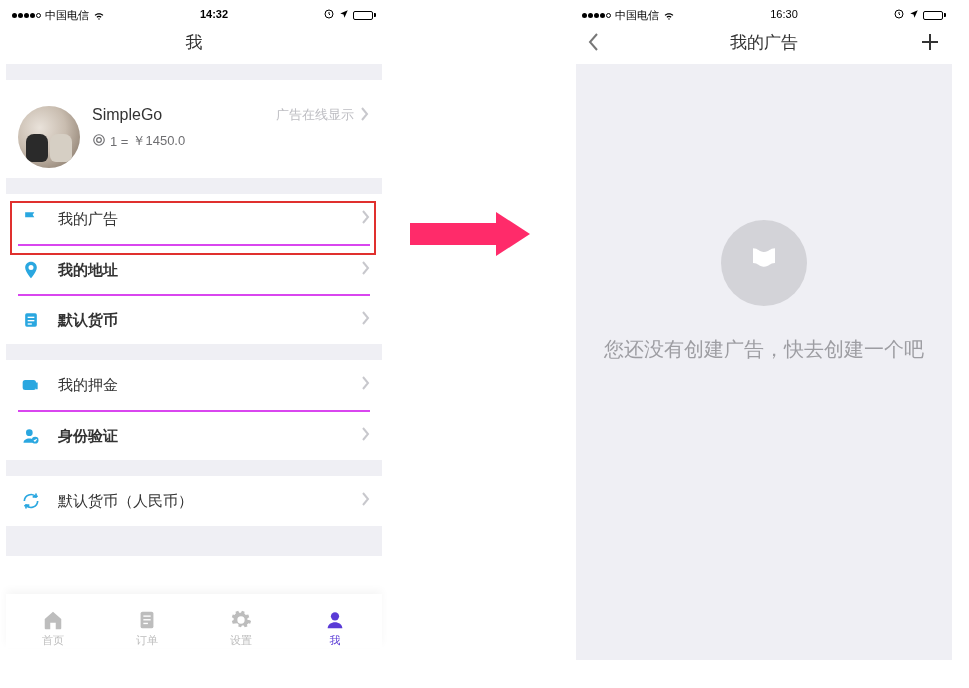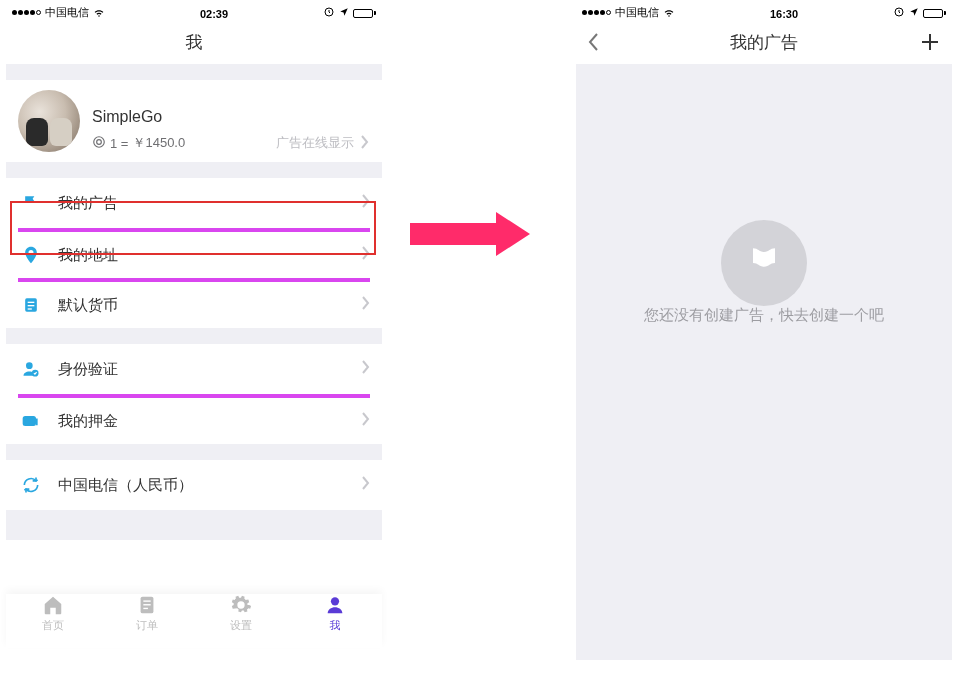--- a/index.html
+++ b/index.html
@@ -18,23 +18,23 @@
     background: #fff;
     top: 0;
   }
   .phone-left { left: 6px; }
   .phone-right { left: 576px; }
 
   
   .status-bar {
     height: 20px;
     display: flex;
-    align-items: flex-end;
+    align-items: flex-start;
     justify-content: space-between;
-    padding: 0 6px;
+    padding: 8px 6px;
     font-size: 11px;
     color: #000;
   }
   .status-left, .status-right { display: flex; align-items: center; gap: 4px; }
   .dots { display: inline-flex; gap: 1px; align-items: center; }
   .dot { width: 5px; height: 5px; border-radius: 50%; background: #000; }
   .dot.empty { background: transparent; border: 0.8px solid #000; }
   .wifi-icon svg { width: 12px; height: 12px; }
   .nav-icon svg { width: 10px; height: 10px; }
   .battery { display:inline-flex; align-items:center; }
@@ -54,21 +54,21 @@
     color:#333;
   }
   .nav-back { position:absolute; left:12px; top:0; bottom:0; display:flex; align-items:center; }
   .nav-add  { position:absolute; right:12px; top:0; bottom:0; display:flex; align-items:center; }
 
   
   .sep { height: 16px; background:#efeff4; }
   .sep-tall { height: 30px; background:#efeff4; }
 
   .profile-row {
-    display:flex; align-items:flex-end; padding:10px 12px; background:#fff;
+    display:flex; align-items:flex-start; padding:10px 12px; background:#fff;margin-top:16px;
   }
   .avatar {
     width:62px; height:62px; border-radius:50%; overflow:hidden; flex-shrink:0;
     background: radial-gradient(circle at 35% 35%, #e9e2da 0%, #c9bdb0 45%, #7a6a5b 100%);
     position:relative;
   }
   .avatar::before, .avatar::after{
     content:''; position:absolute; bottom:6px; width:22px; height:28px; border-radius:8px 8px 6px 6px;
     background:#2a2a2a;
   }
@@ -77,37 +77,37 @@
   .profile-text { margin-left:12px; flex:1; }
   .profile-name { font-size:16px; color:#333; }
   .profile-sub { margin-top:8px; font-size:13px; color:#6f6f72; display:flex; align-items:center; gap:4px;}
   .profile-right { color:#bdbdc2; font-size:13px; display:flex; align-items:center; gap:6px;}
   .chevron { color:#c8c8cd; }
 
   .list { background:#fff; }
   .list-row {
     display:flex; align-items:center; height:50px; padding:0 12px; background:#fff;
   }
-  .list-row + .list-row .row-inner { border-top:4px solid #d946ef; }
+  .list-row + .list-row .row-inner { border-top:2px solid #d946ef;font-weight:bold; }
   .row-inner { display:flex; align-items:center; width:100%; height:100%; }
   .row-icon { width:26px; display:flex; justify-content:center; color:#2aa7e0; }
   .row-label { flex:1; margin-left:14px; font-size:15px; color:#333; }
   .row-chev  { color:#c8c8cd; }
 
   .highlight-box {
     position:absolute;
     border:2px solid #e0302e;
     pointer-events:none;
   }
 
   
   .tabbar {
     position:absolute; bottom:12px; left:0; right:0;
     height:54px; display:flex; background:#fff;
-    align-items:flex-start; justify-content:space-around;
+    align-items:flex-end; justify-content:space-around;
     box-shadow: 0 -4px 8px rgba(0,0,0,0.04);
   }
   .tab { display:flex; flex-direction:column; align-items:center; gap:2px; font-size:11px; color:#bdbdbd; }
   .tab.active { color:#5a3bd6; }
   .tab svg { width:22px; height:22px; }
 
   
   .big-arrow {
     position:absolute; top:212px; left:410px; width:130px; height:44px;
     display:flex; align-items:center;
@@ -119,21 +119,21 @@
   }
   .arrow-body, .arrow-head { filter: drop-shadow(0 0 0 #fff); }
   .big-arrow::before{
     content:''; position:absolute; left:-2px; top:8px; width:90px; height:26px; border:2px solid #fff; border-right:none;
   }
 
   
   .right-body { background:#efeff4; padding:16px; height:calc(100% - 64px); position:relative; text-align:center;}
   .empty-wrap { margin-top:140px; display:flex; flex-direction:column; align-items:center; }
   .empty-circle { width:86px; height:86px; border-radius:50%; background:#d3d3d8; display:flex; align-items:center; justify-content:center;}
-  .empty-text { font-size:15px; color:#9d9da2; }
+  .empty-text { margin-top:30px; font-size:20px; color:#9d9da2; }
   .create-btn {
     margin-top:56px; width:100%; max-width:288px; height:46px;
     background:#f56e0f; color:#fff; border:none; font-size:16px; border-radius:2px;
     display:flex; align-items:center; justify-content:center;
   }
 
   .hairline-top { box-shadow: inset 0 1px 0 #e5e5ea; }
 </style>
 </head>
 <body>
@@ -148,21 +148,21 @@
           <span class="dot"></span>
           <span class="dot empty"></span>
       </span>
       <span>中国电信</span>
       <span class="wifi-icon">
         <svg viewBox="0 0 24 24" fill="#000">
             <path d="M12 18.5a1.5 1.5 0 100 3 1.5 1.5 0 000-3zm0-5c-2 0-3.8.8-5.1 2.1l1.7 1.7c.9-.9 2.1-1.4 3.4-1.4s2.5.5 3.4 1.4l1.7-1.7C15.8 14.3 14 13.5 12 13.5zm0-5c-3.4 0-6.4 1.3-8.7 3.5l1.7 1.7C6.8 11.9 9.3 10.9 12 10.9s5.2 1 7 2.8l1.7-1.7C18.4 9.8 15.4 8.5 12 8.5z"></path>
           </svg>
       </span>
     </div>
-    <div style="font-weight:600">02:39</div>
+    <div style="font-weight:600">14:32</div>
     <div class="status-right">
       <span class="orient-lock">
         <svg viewBox="0 0 24 24" fill="none" stroke="#000" stroke-width="2">
             <circle cx="12" cy="12" r="8"></circle>
             <path d="M12 8v4l2 2"></path>
           </svg>
       </span>
       <span class="nav-icon">
         <svg viewBox="0 0 24 24" fill="#000">
             <path d="M3 11l18-8-8 18-2-8-8-2z"></path>
@@ -258,66 +258,66 @@
       </div>
     </div>
   </div>
 
   <div class="sep"></div>
 
   <div class="list">
     <div class="list-row">
       <div class="row-inner">
         <span class="row-icon">
+          <svg width="20" height="20" viewBox="0 0 24 24" fill="none" stroke="#2aa7e0" stroke-width="2">
+              <rect x="3" y="7" width="14" height="10" rx="2" fill="#2aa7e0"></rect>
+              <text x="10" y="15" font-size="7" fill="#fff" text-anchor="middle">押</text>
+              <path d="M19 9v8"></path>
+            </svg>
+        </span>
+        <span class="row-label">我的押金</span>
+        <span class="row-chev">
+          <svg width="8" height="14" viewBox="0 0 8 14" fill="none" stroke="#c8c8cd" stroke-width="2">
+              <path d="M1 1l5 6-5 6"></path>
+            </svg>
+        </span>
+      </div>
+    </div>
+    <div class="list-row">
+      <div class="row-inner">
+        <span class="row-icon">
           <svg width="20" height="20" viewBox="0 0 24 24" fill="#2aa7e0">
               <circle cx="10" cy="8" r="4"></circle>
               <path d="M3 20c0-3 3-5 7-5s7 2 7 5"></path>
               <circle cx="17" cy="17" r="4" fill="#2aa7e0"></circle>
               <path d="M15.5 17l1.2 1.2 2-2.4" stroke="#fff" stroke-width="1.5" fill="none"></path>
             </svg>
         </span>
         <span class="row-label">身份验证</span>
         <span class="row-chev">
           <svg width="8" height="14" viewBox="0 0 8 14" fill="none" stroke="#c8c8cd" stroke-width="2">
               <path d="M1 1l5 6-5 6"></path>
             </svg>
         </span>
       </div>
     </div>
-    <div class="list-row">
-      <div class="row-inner">
-        <span class="row-icon">
-          <svg width="20" height="20" viewBox="0 0 24 24" fill="none" stroke="#2aa7e0" stroke-width="2">
-              <rect x="3" y="7" width="14" height="10" rx="2" fill="#2aa7e0"></rect>
-              <text x="10" y="15" font-size="7" fill="#fff" text-anchor="middle">押</text>
-              <path d="M19 9v8"></path>
-            </svg>
-        </span>
-        <span class="row-label">我的押金</span>
-        <span class="row-chev">
-          <svg width="8" height="14" viewBox="0 0 8 14" fill="none" stroke="#c8c8cd" stroke-width="2">
-              <path d="M1 1l5 6-5 6"></path>
-            </svg>
-        </span>
-      </div>
-    </div>
   </div>
 
   <div class="sep"></div>
 
   <div class="list">
     <div class="list-row">
       <div class="row-inner">
         <span class="row-icon">
           <svg width="20" height="20" viewBox="0 0 24 24" fill="none" stroke="#2aa7e0" stroke-width="2">
               <path d="M4 12a8 8 0 0114-5l2-1M20 12a8 8 0 01-14 5l-2 1"></path>
               <path d="M18 3v4h-4M6 21v-4h4"></path>
             </svg>
         </span>
-        <span class="row-label">中国电信（人民币）</span>
+        <span class="row-label">默认货币（人民币）</span>
         <span class="row-chev">
           <svg width="8" height="14" viewBox="0 0 8 14" fill="none" stroke="#c8c8cd" stroke-width="2">
               <path d="M1 1l5 6-5 6"></path>
             </svg>
         </span>
       </div>
     </div>
   </div>
 
   <div class="sep-tall"></div>
@@ -371,21 +371,21 @@
           <span class="dot"></span>
           <span class="dot empty"></span>
       </span>
       <span>中国电信</span>
       <span class="wifi-icon">
         <svg viewBox="0 0 24 24" fill="#000">
             <path d="M12 18.5a1.5 1.5 0 100 3 1.5 1.5 0 000-3zm0-5c-2 0-3.8.8-5.1 2.1l1.7 1.7c.9-.9 2.1-1.4 3.4-1.4s2.5.5 3.4 1.4l1.7-1.7C15.8 14.3 14 13.5 12 13.5zm0-5c-3.4 0-6.4 1.3-8.7 3.5l1.7 1.7C6.8 11.9 9.3 10.9 12 10.9s5.2 1 7 2.8l1.7-1.7C18.4 9.8 15.4 8.5 12 8.5z"></path>
           </svg>
       </span>
     </div>
-    <div style="font-weight:700">16:30</div>
+    <div style="font-weight:400">16:30</div>
     <div class="status-right">
       <span class="orient-lock">
         <svg viewBox="0 0 24 24" fill="none" stroke="#000" stroke-width="2">
             <circle cx="12" cy="12" r="8"></circle>
             <path d="M12 8v4l2 2"></path>
           </svg>
       </span>
       <span class="nav-icon">
         <svg viewBox="0 0 24 24" fill="#000">
             <path d="M3 11l18-8-8 18-2-8-8-2z"></path>

